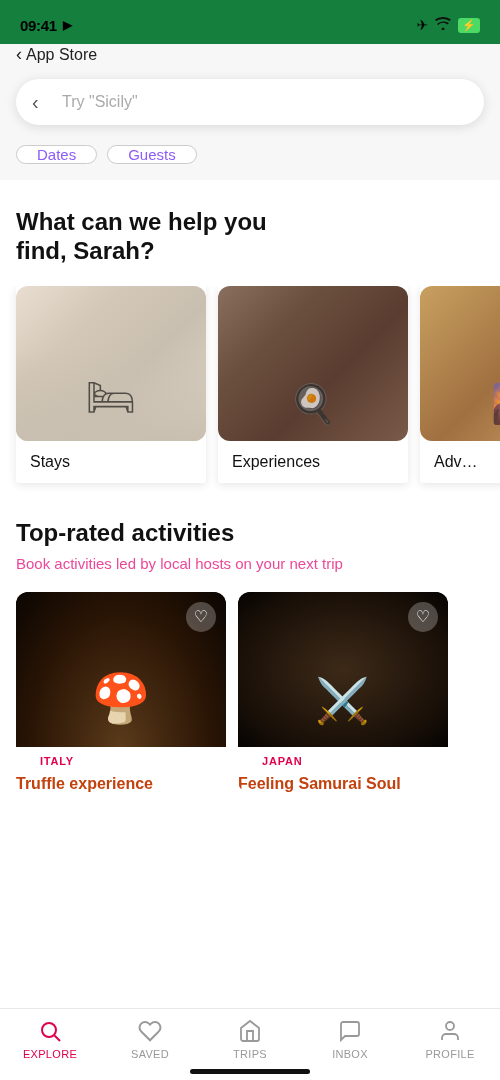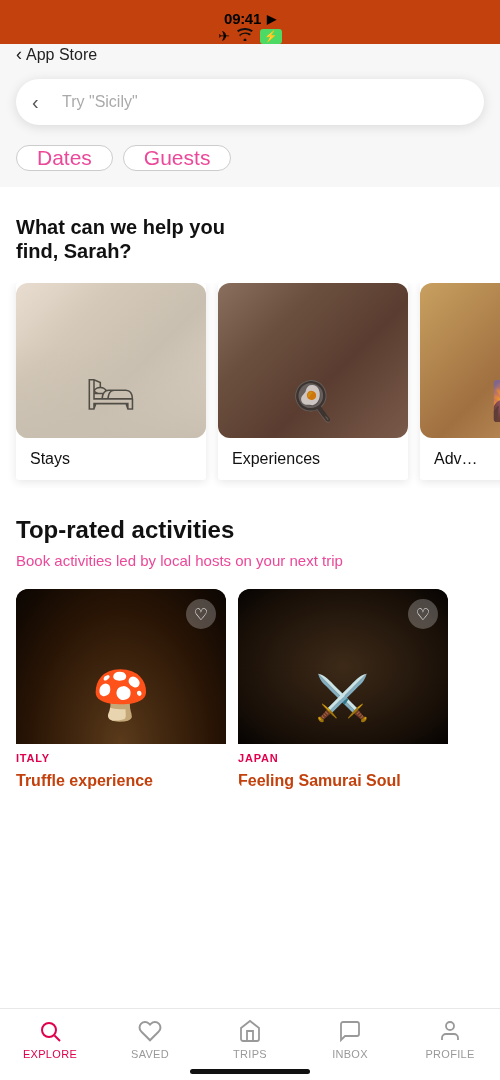--- a/index.html
+++ b/index.html
@@ -13,22 +13,21 @@
       position: relative;
     }
 
     
     .status-bar {
       display: flex;
       justify-content: space-between;
       align-items: center;
       padding: 10px 20px 4px 20px;
       height: 44px;
-      background: #c2410c;
-      flex-direction: column;
+      background: #15803d;
     }
     .status-left {
       display: flex;
       align-items: center;
       gap: 4px;
       font-size: 15px;
       font-weight: 600;
       letter-spacing: -0.3px;
     }
     .status-right {
@@ -97,35 +96,35 @@
     .filter-pills {
       padding: 8px 16px 16px 16px;
       display: flex;
       gap: 10px;
       background: #f7f7f7;
     }
     .pill {
       border: 1.5px solid #ccc;
       border-radius: 50px;
       padding: 0 20px;
-      font-size: 21px;
-      color: #ec4899;
+      font-size: 15px;
+      color: #8b5cf6;
       background: #fff;
       cursor: pointer;
     }
 
     
     .main-content {
       background: #ffffff;
       padding: 20px 16px 0 16px;
     }
 
     
     .greeting {
-      font-size: 20px;
+      font-size: 24px;
       font-weight: 700;
       color: #111;
       line-height: 1.2;
       margin-bottom: 20px;
       padding: 8px 0 0 0;
     }
 
     
     .category-scroll {
       display: flex;
@@ -295,20 +294,21 @@
       color: white;
       cursor: pointer;
     }
     .exp-country {
       font-size: 11px;
       font-weight: 700;
       color: #e0004d;
       letter-spacing: 0.8px;
       text-transform: uppercase;
       margin-top: 8px;
+      margin-left: 24px;
     }
     .exp-name {
       font-size: 16px;
       font-weight: 700;
       color: #c2410c;
       margin-top: 8px;
     }
 
     
     .bottom-nav {

